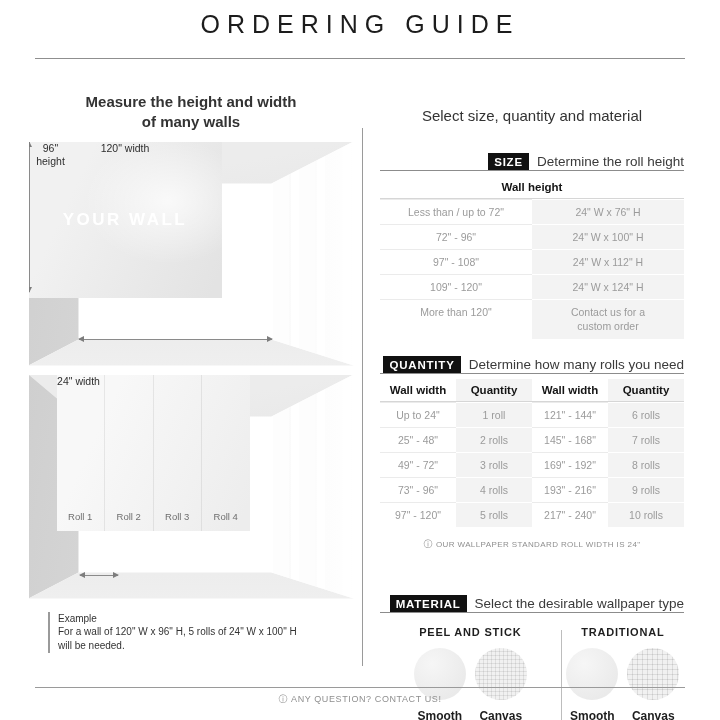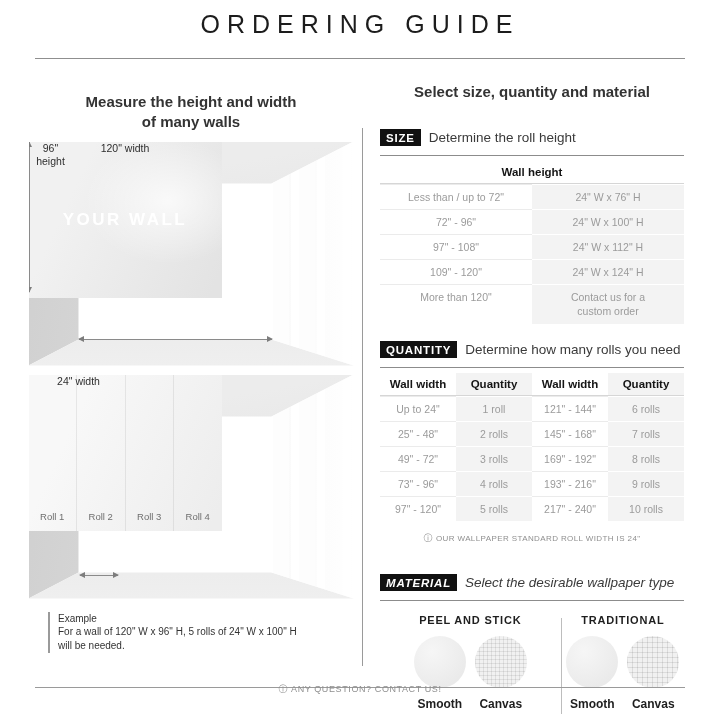--- a/index.html
+++ b/index.html
@@ -13,42 +13,42 @@
   .title { font-size:25px; font-weight:500; letter-spacing:7px; color:#1c1c1c; }
   .header-rule { border:none; border-top:1px solid #8f8f8f; margin:19px 35px 0 35px; }
 
   
   .content { position:relative; display:flex; padding:0 18px 0 20px; }
   .col-divider { position:absolute; left:362px; top:69px; width:1px; height:538px; background:#9a9a9a; }
   .left-col { width:342px; }
   .right-col { width:322px; padding-left:18px; }
 
   .left-heading { margin-top:33px; text-align:center; font-size:15px; font-weight:700; color:#333; line-height:1.35; }
-  .right-heading { margin-top:24px; text-align:center; font-size:15px; font-weight:700; color:#333; }
+  .right-heading { margin-top:48px; text-align:center; font-size:15px; font-weight:400; color:#333; }
 
   
   .room { position:relative; width:325px; height:224px; margin:9px auto 0 auto; overflow:hidden; }
   .room > div { position:absolute; inset:0; }
   .room-ceiling   { clip-path:polygon(0 0, 100% 0, 74.77% 18.75%, 15.38% 18.75%);
                     background:linear-gradient(170deg,#ececec 20%,#dedede 85%); }
   .room-left-wall { clip-path:polygon(0 0, 15.38% 18.75%, 15.38% 88.4%, 0 100%);
                     background:linear-gradient(100deg,#cfcfcf 0%,#e3e3e3 90%); }
   .room-floor     { clip-path:polygon(0 100%, 15.38% 88.4%, 74.77% 88.4%, 100% 100%);
                     background:linear-gradient(180deg,#dcdcdc 0%,#efefef 100%); }
   .room-window    { clip-path:polygon(74.77% 18.75%, 100% 0, 100% 100%, 74.77% 88.4%);
                     background:
                       repeating-linear-gradient(90deg,#d8d8d8 0 2px,#ffffff 2px 10px,#fdfdfd 10px 26px),
                       linear-gradient(90deg,#e8e8e8,#ffffff);
                     background-blend-mode:lighten; }
   .room-back-wall { left:50px; top:42px; width:193px; height:156px; inset:auto;
                     background:
                       radial-gradient(120px 90px at 72% 38%, rgba(255,255,255,0.75), rgba(255,255,255,0) 70%),
                       linear-gradient(115deg,#f1f1f1 25%,#e3e3e3 95%);
                     display:flex; align-items:center; justify-content:center; }
-  .room2 .room-back-wall { background:linear-gradient(115deg,#f8f8f8 25%,#ededed 95%); }
+  .room2 .room-back-wall { background:linear-gradient(115deg,#f8f8f8 25%,#ededed 95%);margin-left:28px; }
   .wall-label { color:#ffffff; font-weight:700; font-size:17px; letter-spacing:2.5px; }
 
   .strips { position:absolute; inset:0; display:flex; }
   .strip { flex:1; position:relative; border-right:1px solid rgba(0,0,0,0.07); }
   .strip:last-child { border-right:none; }
   .strip-label { position:absolute; bottom:9px; left:0; width:100%; text-align:center;
                  font-size:9.5px; color:#6e6e6e; }
 
   
   .arrow-v { position:absolute; left:47px; top:46px; width:1px; height:150px; background:#8a8a8a; }
@@ -67,24 +67,24 @@
   .measure-label { position:absolute; font-size:10.5px; color:#2e2e2e; text-align:center; line-height:1.3; }
   .label-height { left:1px; top:100px; width:44px; }
   .label-width  { left:50px; top:204px; width:193px; }
   .label-roll-width { left:19px; top:206px; width:100px; }
 
   
   .example { margin:13px 0 0 28px; border-left:2px solid #9a9a9a; padding-left:8px;
              font-size:10px; color:#333; line-height:1.38; }
 
   
-  .section-header { display:flex; align-items:center; border-bottom:1px solid #8c8c8c; padding-bottom:9px; }
+  .section-header { display:flex; align-items:center; border-bottom:1px solid #8c8c8c; padding-bottom:0;justify-content:flex-end; }
   .sec-size { margin-top:29px; }
   .sec-quantity { margin-top:17px; }
-  .sec-material { margin-top:29px;font-style:italic; }
+  .sec-material { margin-top:44px; }
   .badge { background:#111111; color:#ffffff; font-weight:700; font-size:11.5px;
            letter-spacing:0.8px; padding:3px 6px 2px 6px; }
   .section-title { margin-left:8px; font-size:13.5px; color:#3a3a3a; }
 
   
   .tbl { margin-top:5px; width:100%; }
   .tr { display:flex;justify-content:space-between; }
   .td { flex:1; text-align:center; padding:6px 2px; font-size:10.5px; color:#9b9b9b; }
   .td.shade { background:#f3f3f3; }
   .th-row .td { color:#151515; font-weight:700; font-size:11.5px; padding:5px 2px; }
@@ -115,21 +115,21 @@
   .swatch.canvas { background-color:#f1f1f1;
       background-image:repeating-linear-gradient(0deg, rgba(0,0,0,0.08) 0 1px, transparent 1px 4px),
                        repeating-linear-gradient(90deg, rgba(0,0,0,0.08) 0 1px, transparent 1px 4px); }
   .swatch.canvas.coarse { background-image:
       repeating-linear-gradient(0deg, rgba(0,0,0,0.09) 0 1px, transparent 1px 5px),
       repeating-linear-gradient(90deg, rgba(0,0,0,0.09) 0 1px, transparent 1px 5px); }
   .swatch-label { margin-top:9px; font-size:12px; font-weight:700; color:#1e1e1e; }
 
   
   .footer-rule { position:absolute; left:35px; right:35px; bottom:32px; border:none; border-top:1px solid #9a9a9a; }
-  .footer { position:absolute; left:0; right:0; bottom:24px; text-align:center;
+  .footer { position:absolute; left:0; right:0; bottom:14px; text-align:center;
             font-size:9px; letter-spacing:0.6px; color:#8f8f8f; }
 </style>
 </head>
 <body>
 
 <div class="page">
 
   <div class="header">
     <div class="title">ORDERING GUIDE</div>
     <hr class="header-rule">

